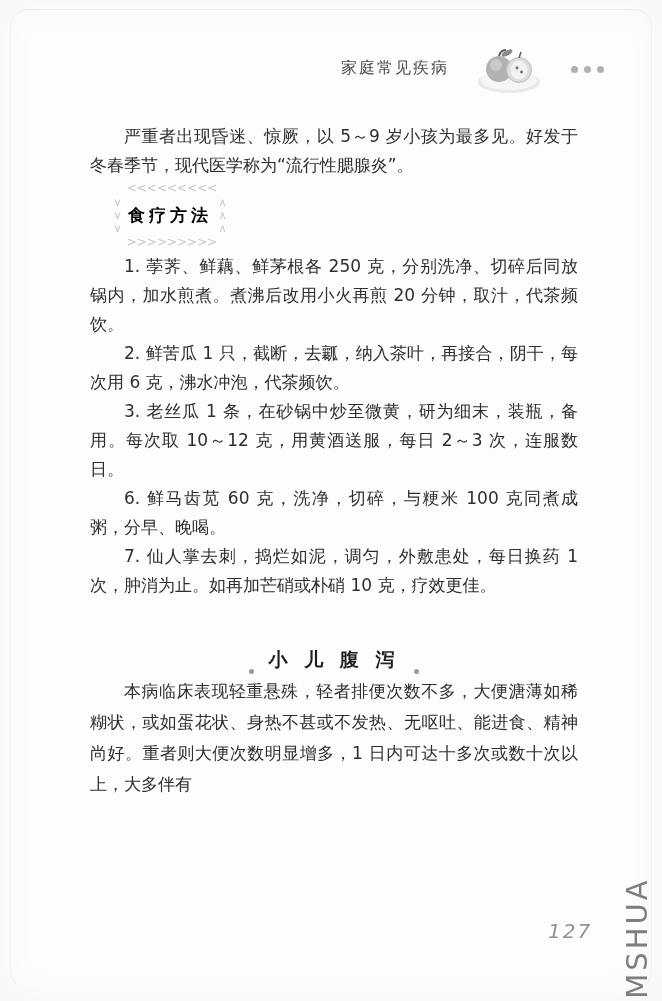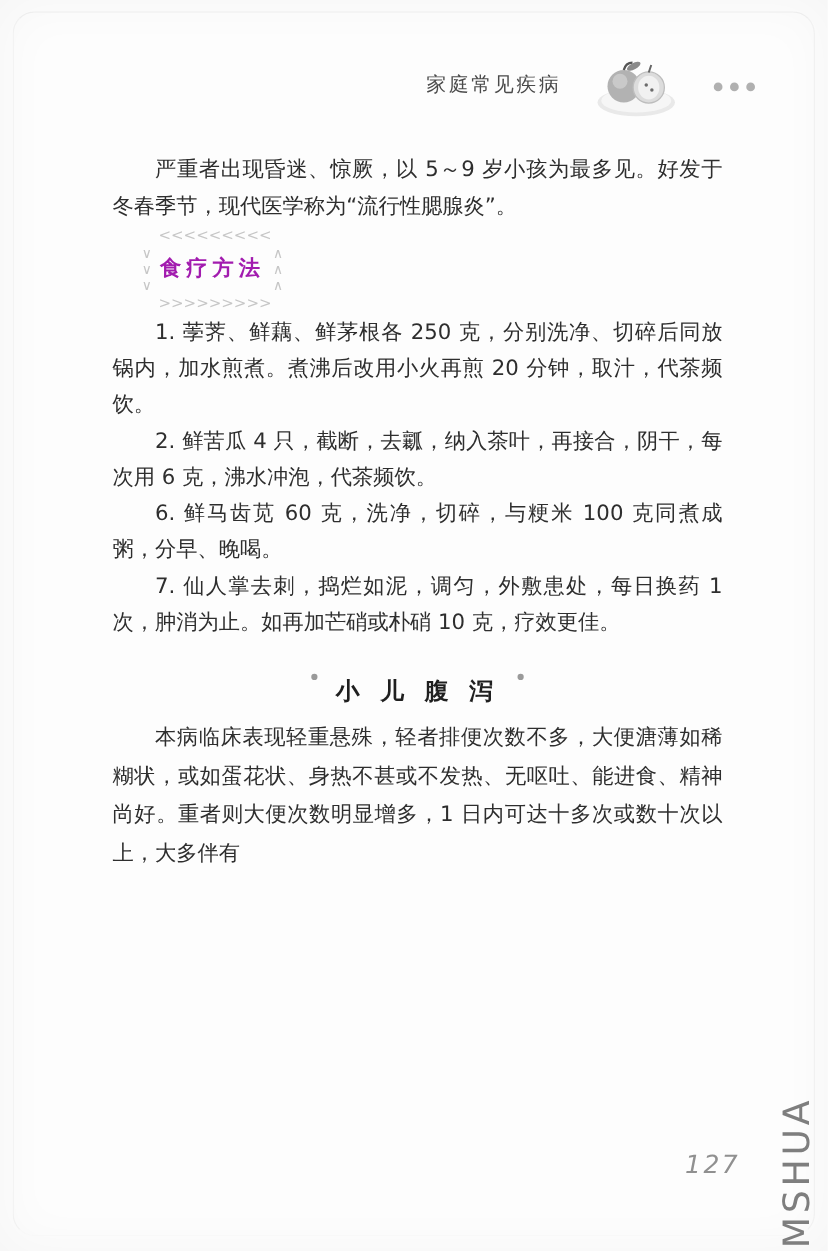--- a/index.html
+++ b/index.html
@@ -70,30 +70,30 @@
   }
   .chev { color: #c6c6c6; font-size: 12px; line-height: 10px; user-select: none; }
   .chev-top    { position: absolute; top: -6px; left: 4px; right: 0; text-align: center; letter-spacing: 0px; }
   .chev-bottom { position: absolute; bottom: -6px; left: 4px; right: 0; text-align: center; letter-spacing: 0px; }
   .chev-left   { position: absolute; left: -8px; top: 7px; width: 11px; word-break: break-all; font-size: 11px; line-height: 13px; text-align: center; }
   .chev-right  { position: absolute; right: -8px; top: 7px; width: 11px; word-break: break-all; font-size: 11px; line-height: 13px; text-align: center; }
   .therapy-label {
     font-size: 17px;
     font-weight: bold;
     letter-spacing: 4px;
-    color: #a21caf;
+    color: #000000;
     text-indent: 0;
     white-space: nowrap;
   }
   
   .section-title-row {
-    margin-top: 26px;
+    margin-top: 40px;
     height: 34px;
     display: flex;
-    align-items: flex-start;
+    align-items: flex-end;
     justify-content: center;
     gap: 15px;
   }
   .title-dot {
     width: 5px; height: 5px; border-radius: 50%;
     background: #9a9a9a; display: block;
   }
   .section-title {
     font-size: 19px;
     font-weight: bold;
@@ -162,21 +162,22 @@
     <div class="therapy-box">
       <span class="chev chev-top">&lt;&lt;&lt;&lt;&lt;&lt;&lt;&lt;&lt;</span>
       <span class="chev chev-left">∨∨∨</span>
       <span class="therapy-label">食疗方法</span>
       <span class="chev chev-right">∧∧∧</span>
       <span class="chev chev-bottom">&gt;&gt;&gt;&gt;&gt;&gt;&gt;&gt;&gt;</span>
     </div>
 
     <div>
       <p>1. 荸荠、鲜藕、鲜茅根各 250 克，分别洗净、切碎后同放锅内，加水煎煮。煮沸后改用小火再煎 20 分钟，取汁，代茶频饮。</p>
-      <p>2. 鲜苦瓜 4 只，截断，去瓤，纳入茶叶，再接合，阴干，每次用 6 克，沸水冲泡，代茶频饮。</p>
+      <p>2. 鲜苦瓜 1 只，截断，去瓤，纳入茶叶，再接合，阴干，每次用 6 克，沸水冲泡，代茶频饮。</p>
+      <p>3. 老丝瓜 1 条，在砂锅中炒至微黄，研为细末，装瓶，备用。每次取 10～12 克，用黄酒送服，每日 2～3 次，连服数日。</p>
       <p>6. 鲜马齿苋 60 克，洗净，切碎，与粳米 100 克同煮成粥，分早、晚喝。</p>
       <p>7. 仙人掌去刺，捣烂如泥，调匀，外敷患处，每日换药 1 次，肿消为止。如再加芒硝或朴硝 10 克，疗效更佳。</p>
     </div>
 
     <div class="section-title-row">
       <span class="title-dot"></span>
       <span class="section-title">小 儿 腹 泻</span>
       <span class="title-dot"></span>
     </div>
 

